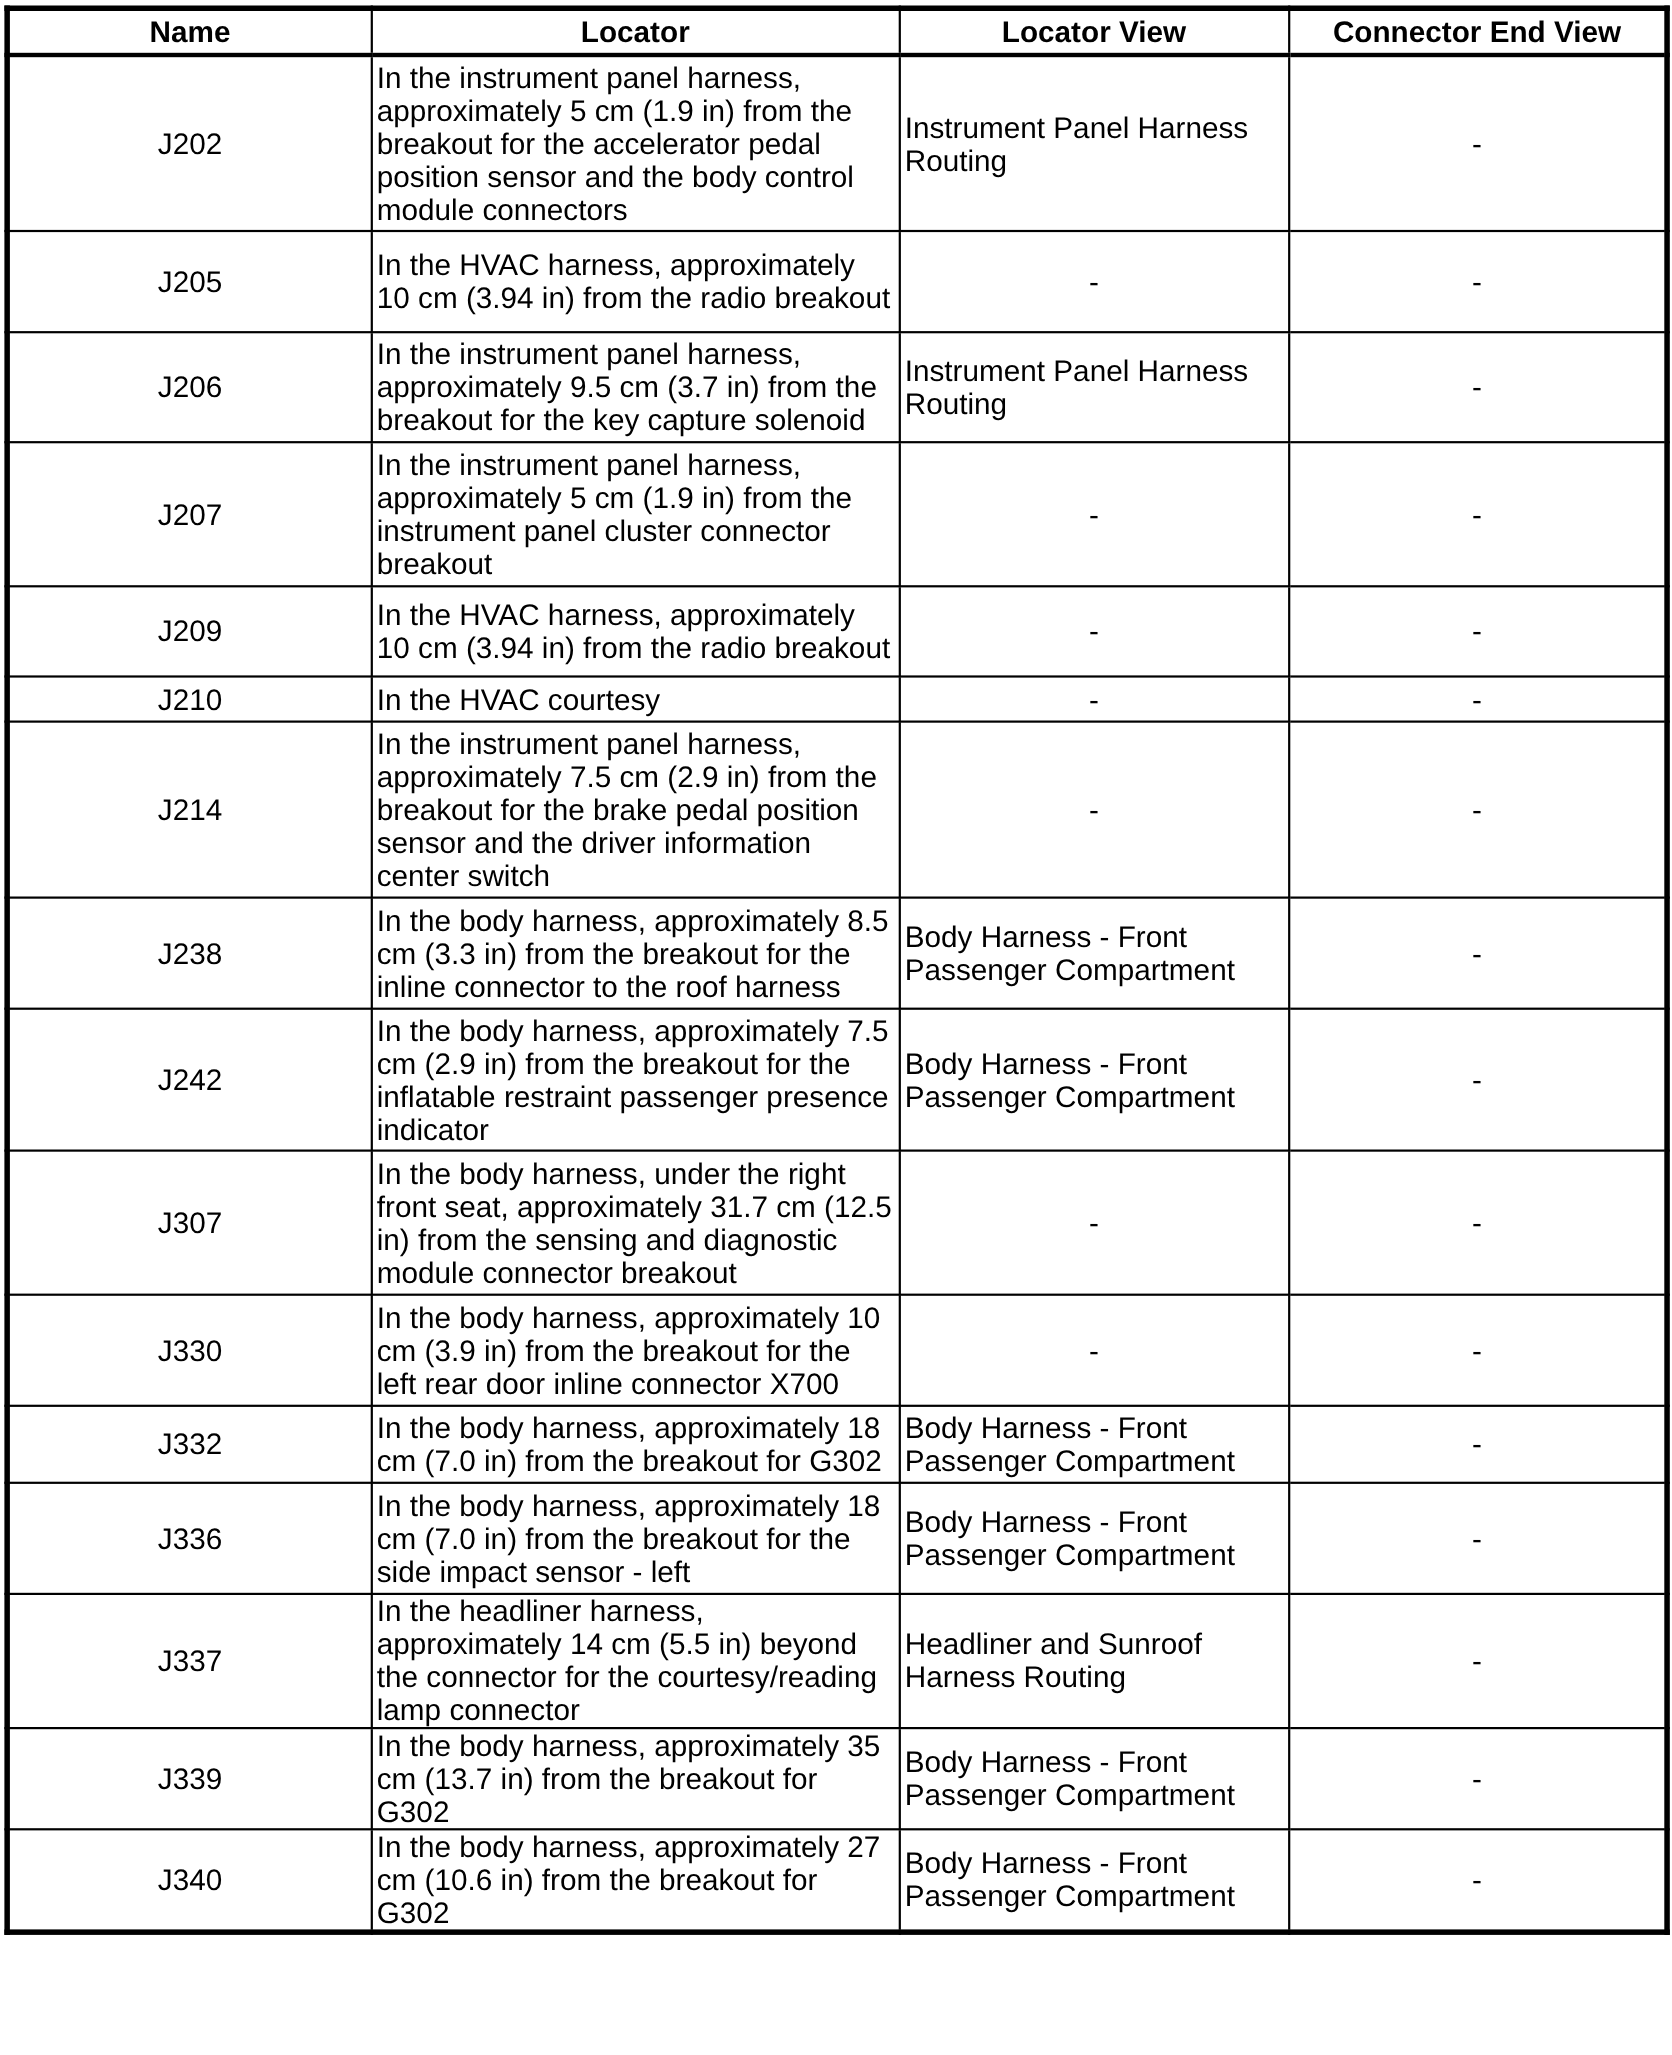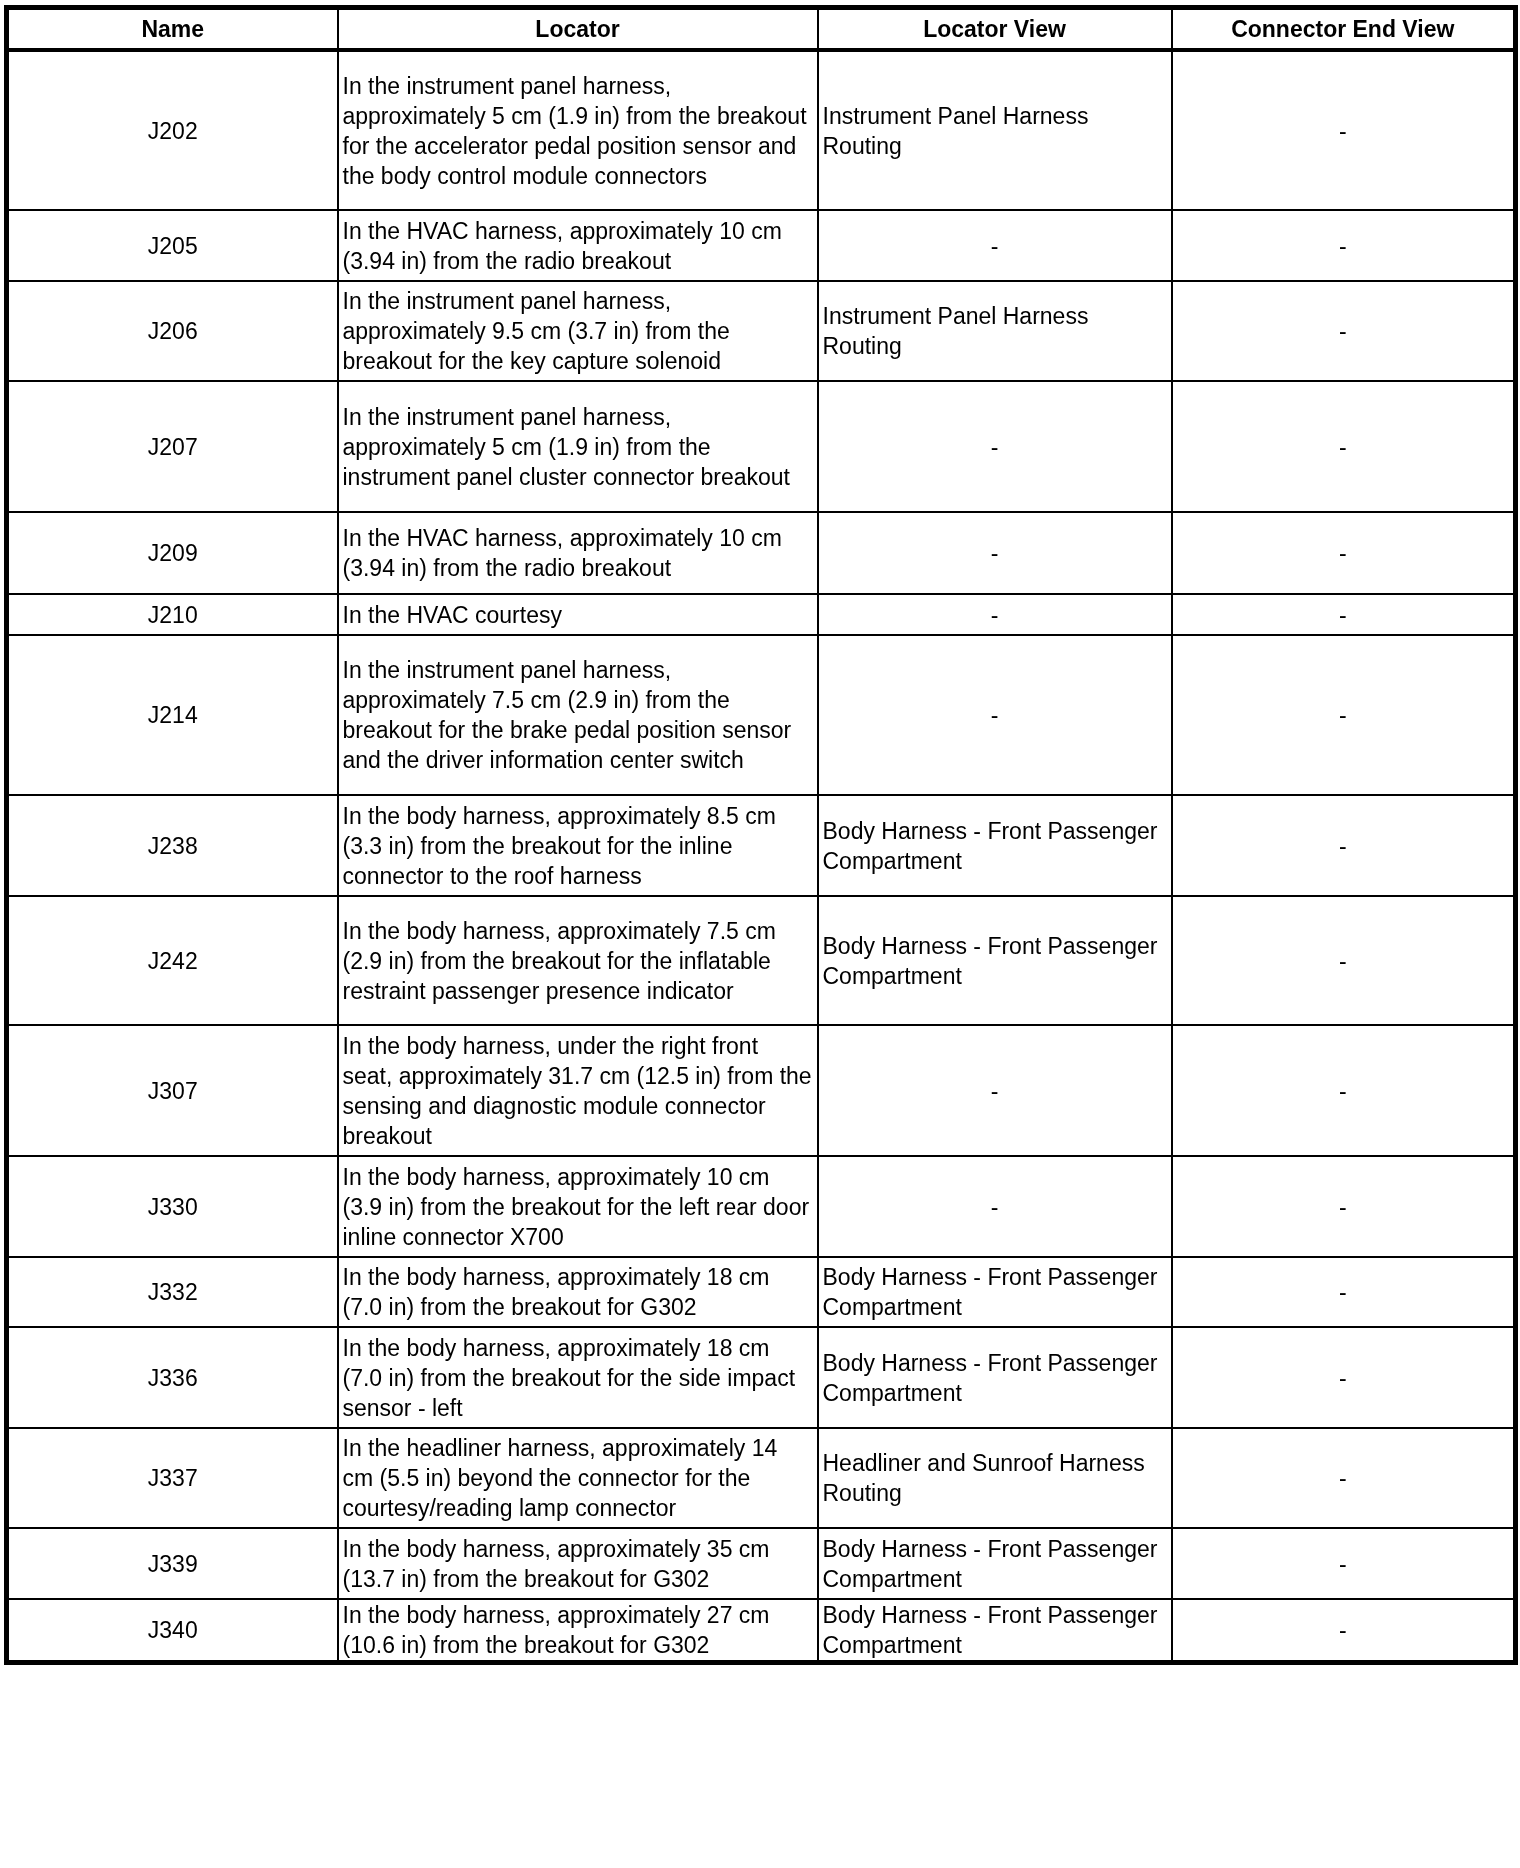--- a/index.html
+++ b/index.html
@@ -4,21 +4,21 @@
 <style>
   html, body { margin: 0; padding: 0; background: #ffffff; }
   body { width: 1520px; height: 1868px; position: relative; overflow: hidden; }
   .tbl {
     position: absolute; left: 4px; top: 5px;
     width: 1509px;
     border-collapse: collapse;
     table-layout: fixed;
     border: 5px solid #000;
     font-family: "Liberation Sans", sans-serif;
-    font-size: 23px;
+    font-size: 27px;
     line-height: 30px;
     color: #000;
   }
   .tbl th, .tbl td {
     border: 2px solid #000;
     padding: 0 4px;
     vertical-align: middle;
   }
   .tbl th {
     font-weight: bold;
@@ -49,21 +49,21 @@
       <th>Connector End View</th>
     </tr>
   </thead>
   <tbody id="tbody">
       <tr style="height: 160px;">
     <td class="name">J202</td>
     <td class="loc">In the instrument panel harness, approximately 5 cm (1.9 in) from the breakout for the accelerator pedal position sensor and the body control module connectors</td>
     <td class="locv">Instrument Panel Harness Routing</td>
     <td class="dash">-</td>
   </tr>
-      <tr style="height: 71px;">
+      <tr style="height: 92px;">
     <td class="name">J205</td>
     <td class="loc">In the HVAC harness, approximately 10 cm (3.94 in) from the radio breakout</td>
     <td class="dash">-</td>
     <td class="dash">-</td>
   </tr>
       <tr style="height: 100px;">
     <td class="name">J206</td>
     <td class="loc">In the instrument panel harness, approximately 9.5 cm (3.7 in) from the breakout for the key capture solenoid</td>
     <td class="locv">Instrument Panel Harness Routing</td>
     <td class="dash">-</td>

